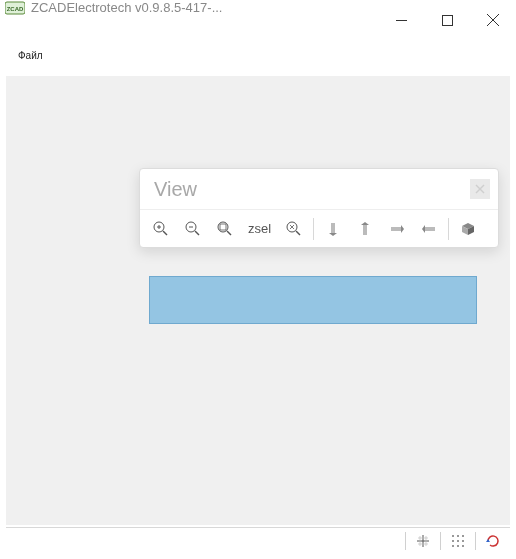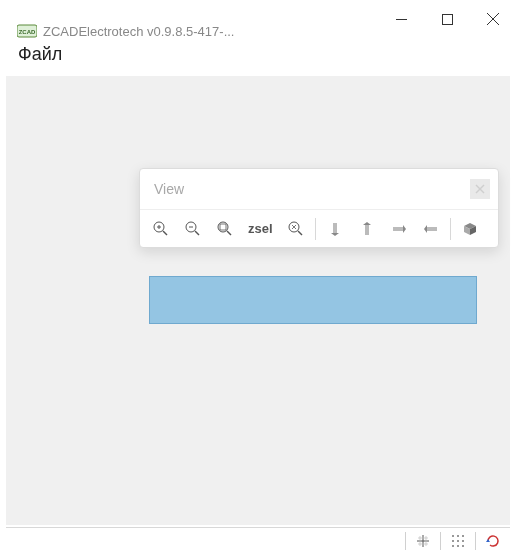--- a/index.html
+++ b/index.html
@@ -2,22 +2,22 @@
 <html><head>
   <meta charset="utf-8">
   <style>
     * { box-sizing: border-box; margin: 0; padding: 0; font-family: "Segoe UI", Tahoma, sans-serif; }
     body { background: #fff; width: 516px; height: 559px; overflow: hidden; position: relative; }
 
     
     .titlebar {
       height: 40px;
       display: flex;
-      align-items: flex-end;
-      padding: 0 0 0 17px;
+      align-items: flex-start;
+      padding: 0 0 0 5px;
       color: #888;
       font-size: 13px;
       border-bottom: 1px solid transparent;
     }
     .titlebar .app-icon {
       width: 20px; height: 16px;
       margin-right: 6px;
       display: inline-flex;
       align-items: center;
       justify-content: center;
@@ -29,23 +29,23 @@
       display: inline-flex; align-items: center; justify-content: center;
       color: #555;
     }
     .title-btn svg { width: 11px; height: 11px; stroke: #333; stroke-width: 1; fill: none; }
     .title-btn.close svg { width: 12px; height: 12px; }
 
     
     .menubar {
       height: 30px;
       display: flex;
-      align-items: flex-start;
+      align-items: center;
       padding: 0 6px;
-      font-size: 18px;
+      font-size: 10px;
       color: #222;
     }
     .menu-item { padding: 4px 12px; cursor: default; }
 
     
     .workarea {
       position: absolute;
       top: 76px;
       left: 6px;
       right: 6px;
@@ -63,38 +63,37 @@
       border: 1px solid #dcdcdc;
       border-radius: 4px;
       box-shadow: 0 4px 14px rgba(0,0,0,0.12);
     }
     .view-header {
       height: 40px;
       display: flex;
       align-items: center;
       padding: 0 8px 0 14px;
       color: #a8a8a8;
-      font-size: 14px;
+      font-size: 20px;
     }
     .view-close {
       width: 20px; height: 20px;
       background: #e9e9e9;
       display: inline-flex; align-items: center; justify-content: center;
       color: #d0d0d0;
       font-size: 14px;
       line-height: 1;
     }
     .view-toolbar {
       height: 38px;
       border-top: 1px solid #eee;
       display: flex;
       align-items: center;
       padding: 0 6px;
       gap: 2px;
-      font-weight: bold;
     }
     .tool-btn {
       width: 30px; height: 28px;
       display: inline-flex; align-items: center; justify-content: center;
     }
     .tool-sep {
       width: 1px; height: 22px;
       background: #d8d8d8;
       margin: 0 2px;
     }

